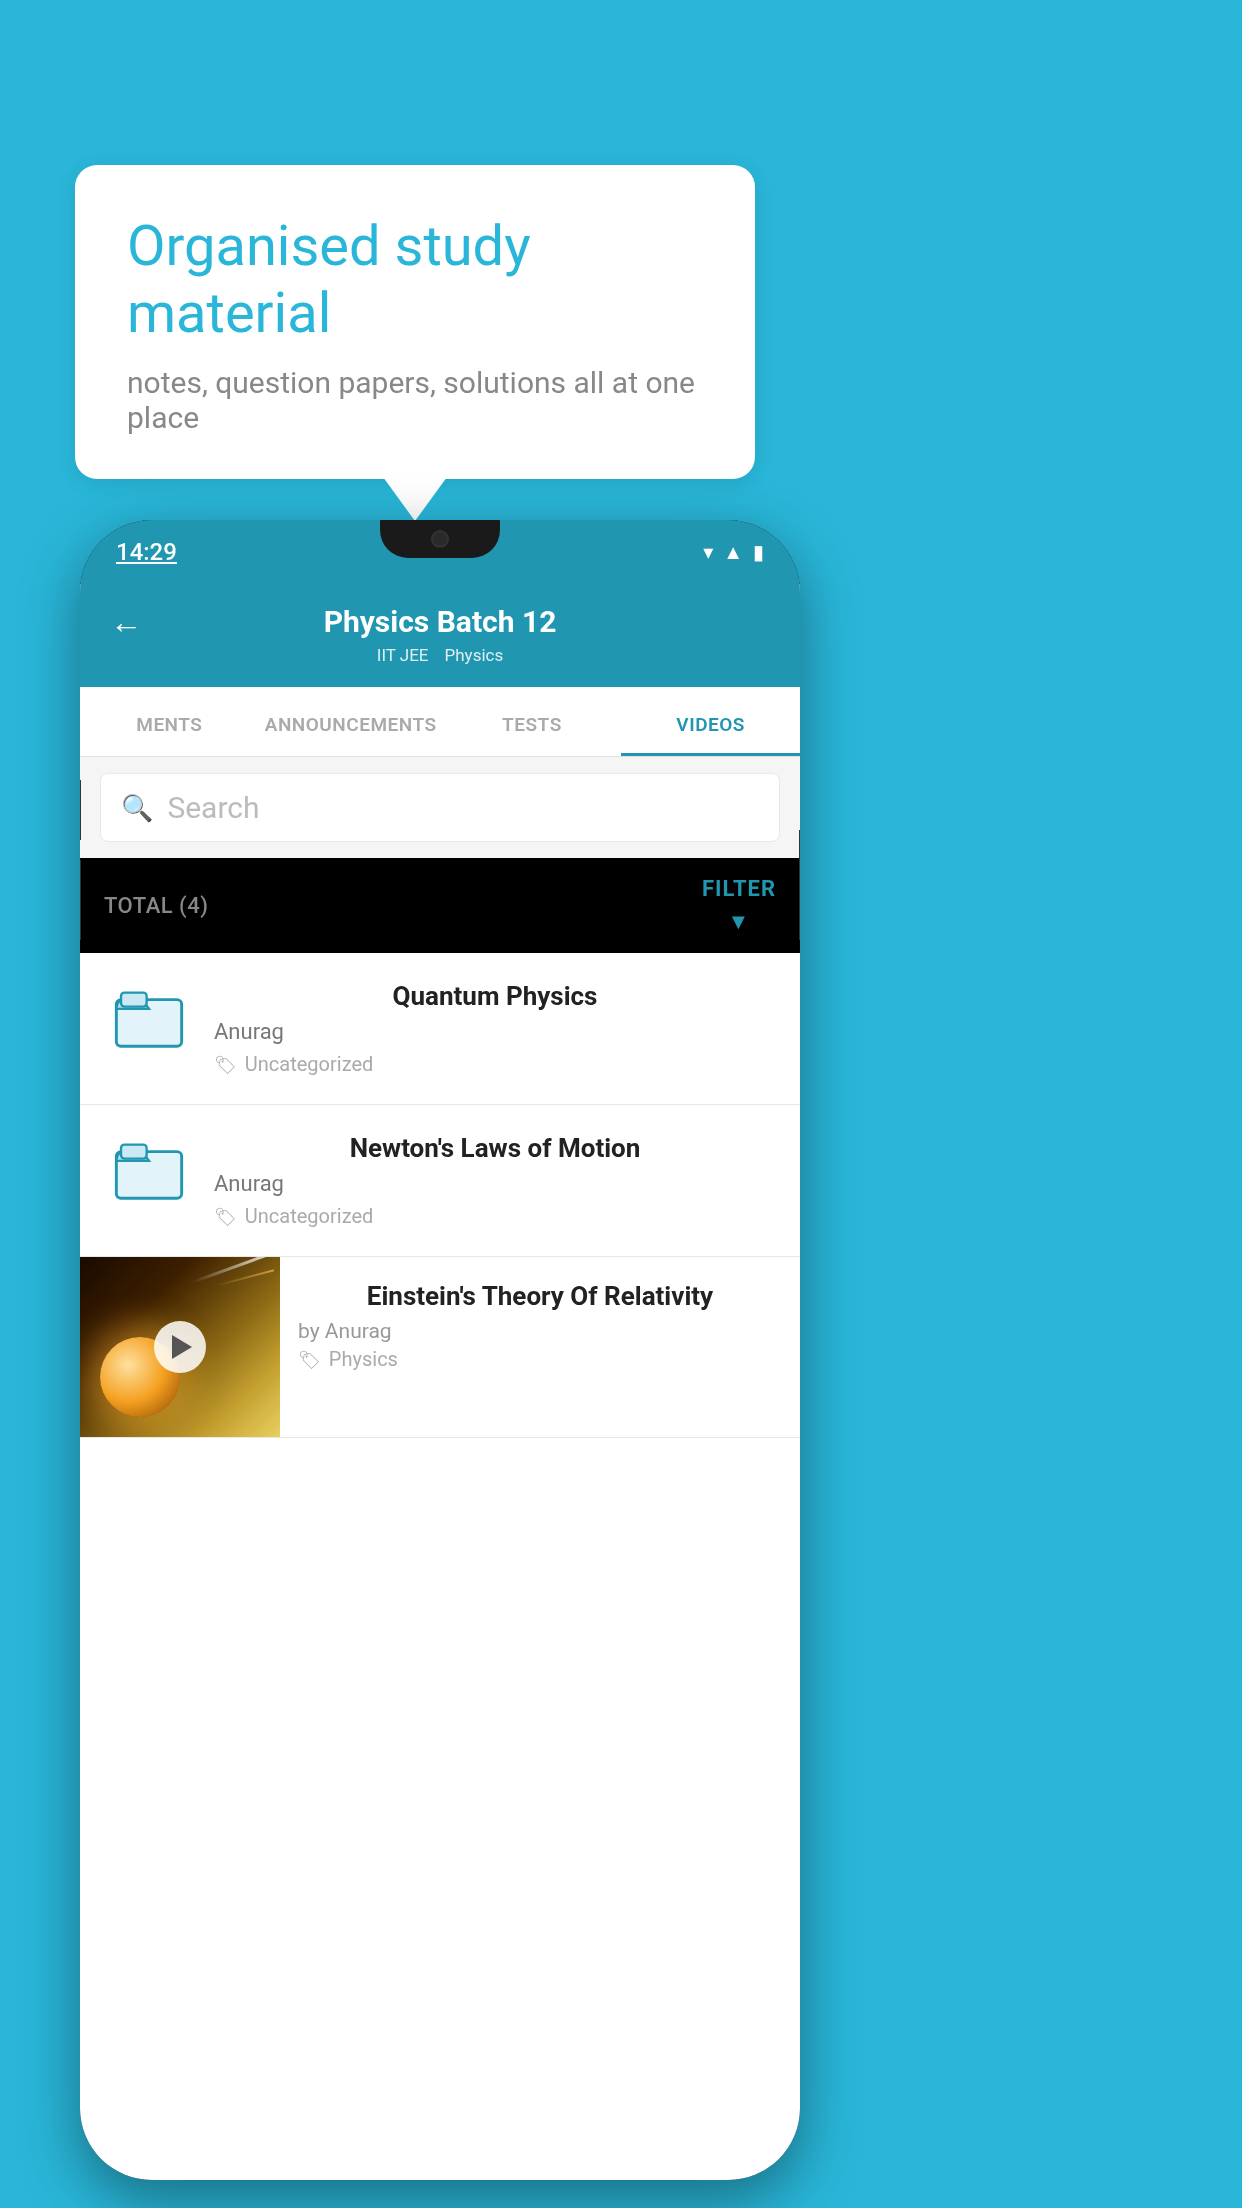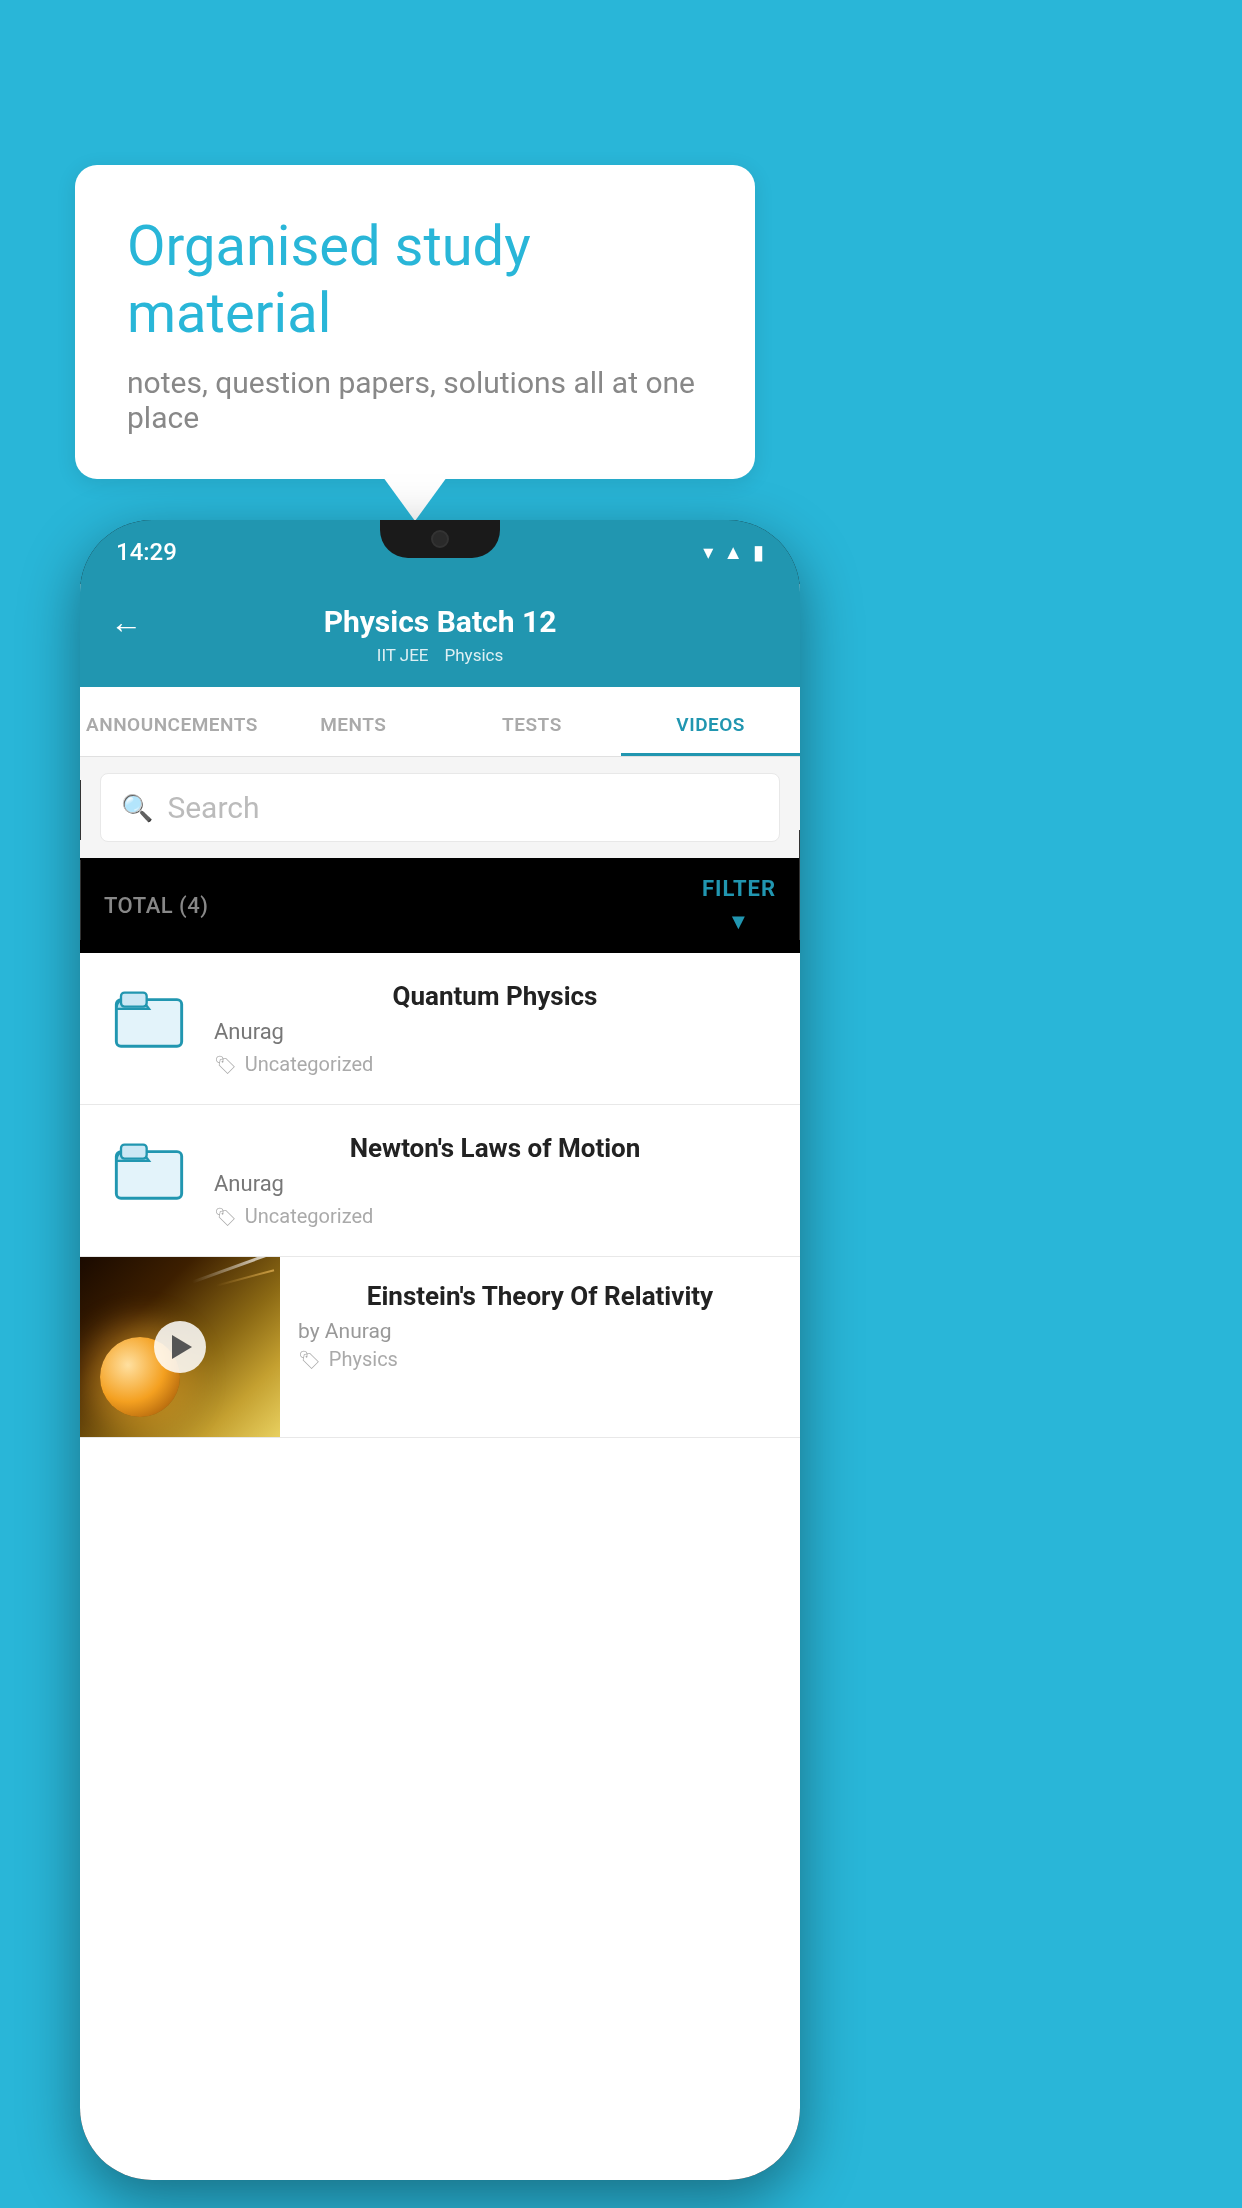--- a/index.html
+++ b/index.html
@@ -69,20 +69,21 @@
       display: flex;
       align-items: center;
       justify-content: space-between;
       padding: 0 36px;
       position: relative;
     }
     .status-time {
       color: white;
       font-size: 24px;
       font-weight: 500;
+      text-decoration: underline;
     }
     .status-icons {
       display: flex;
       align-items: center;
       gap: 10px;
     }
     .status-icons span {
       color: white;
       font-size: 20px;
     }
@@ -435,24 +436,24 @@
         <span class="app-title">Physics Batch 12</span>
       </div>
       <div class="app-subtitle">
         <span>IIT JEE</span>
         <span>Physics</span>
       </div>
     </div>
 
     <div class="tabs-bar">
       <div class="tab-item">
+        <span>MENTS</span>
+      </div>
+      <div class="tab-item">
         <span>ANNOUNCEMENTS</span>
-      </div>
-      <div class="tab-item">
-        <span>MENTS</span>
       </div>
       <div class="tab-item">
         <span>TESTS</span>
       </div>
       <div class="tab-item active">
         <span>VIDEOS</span>
       </div>
     </div>
 
     <div class="search-bar-container">

